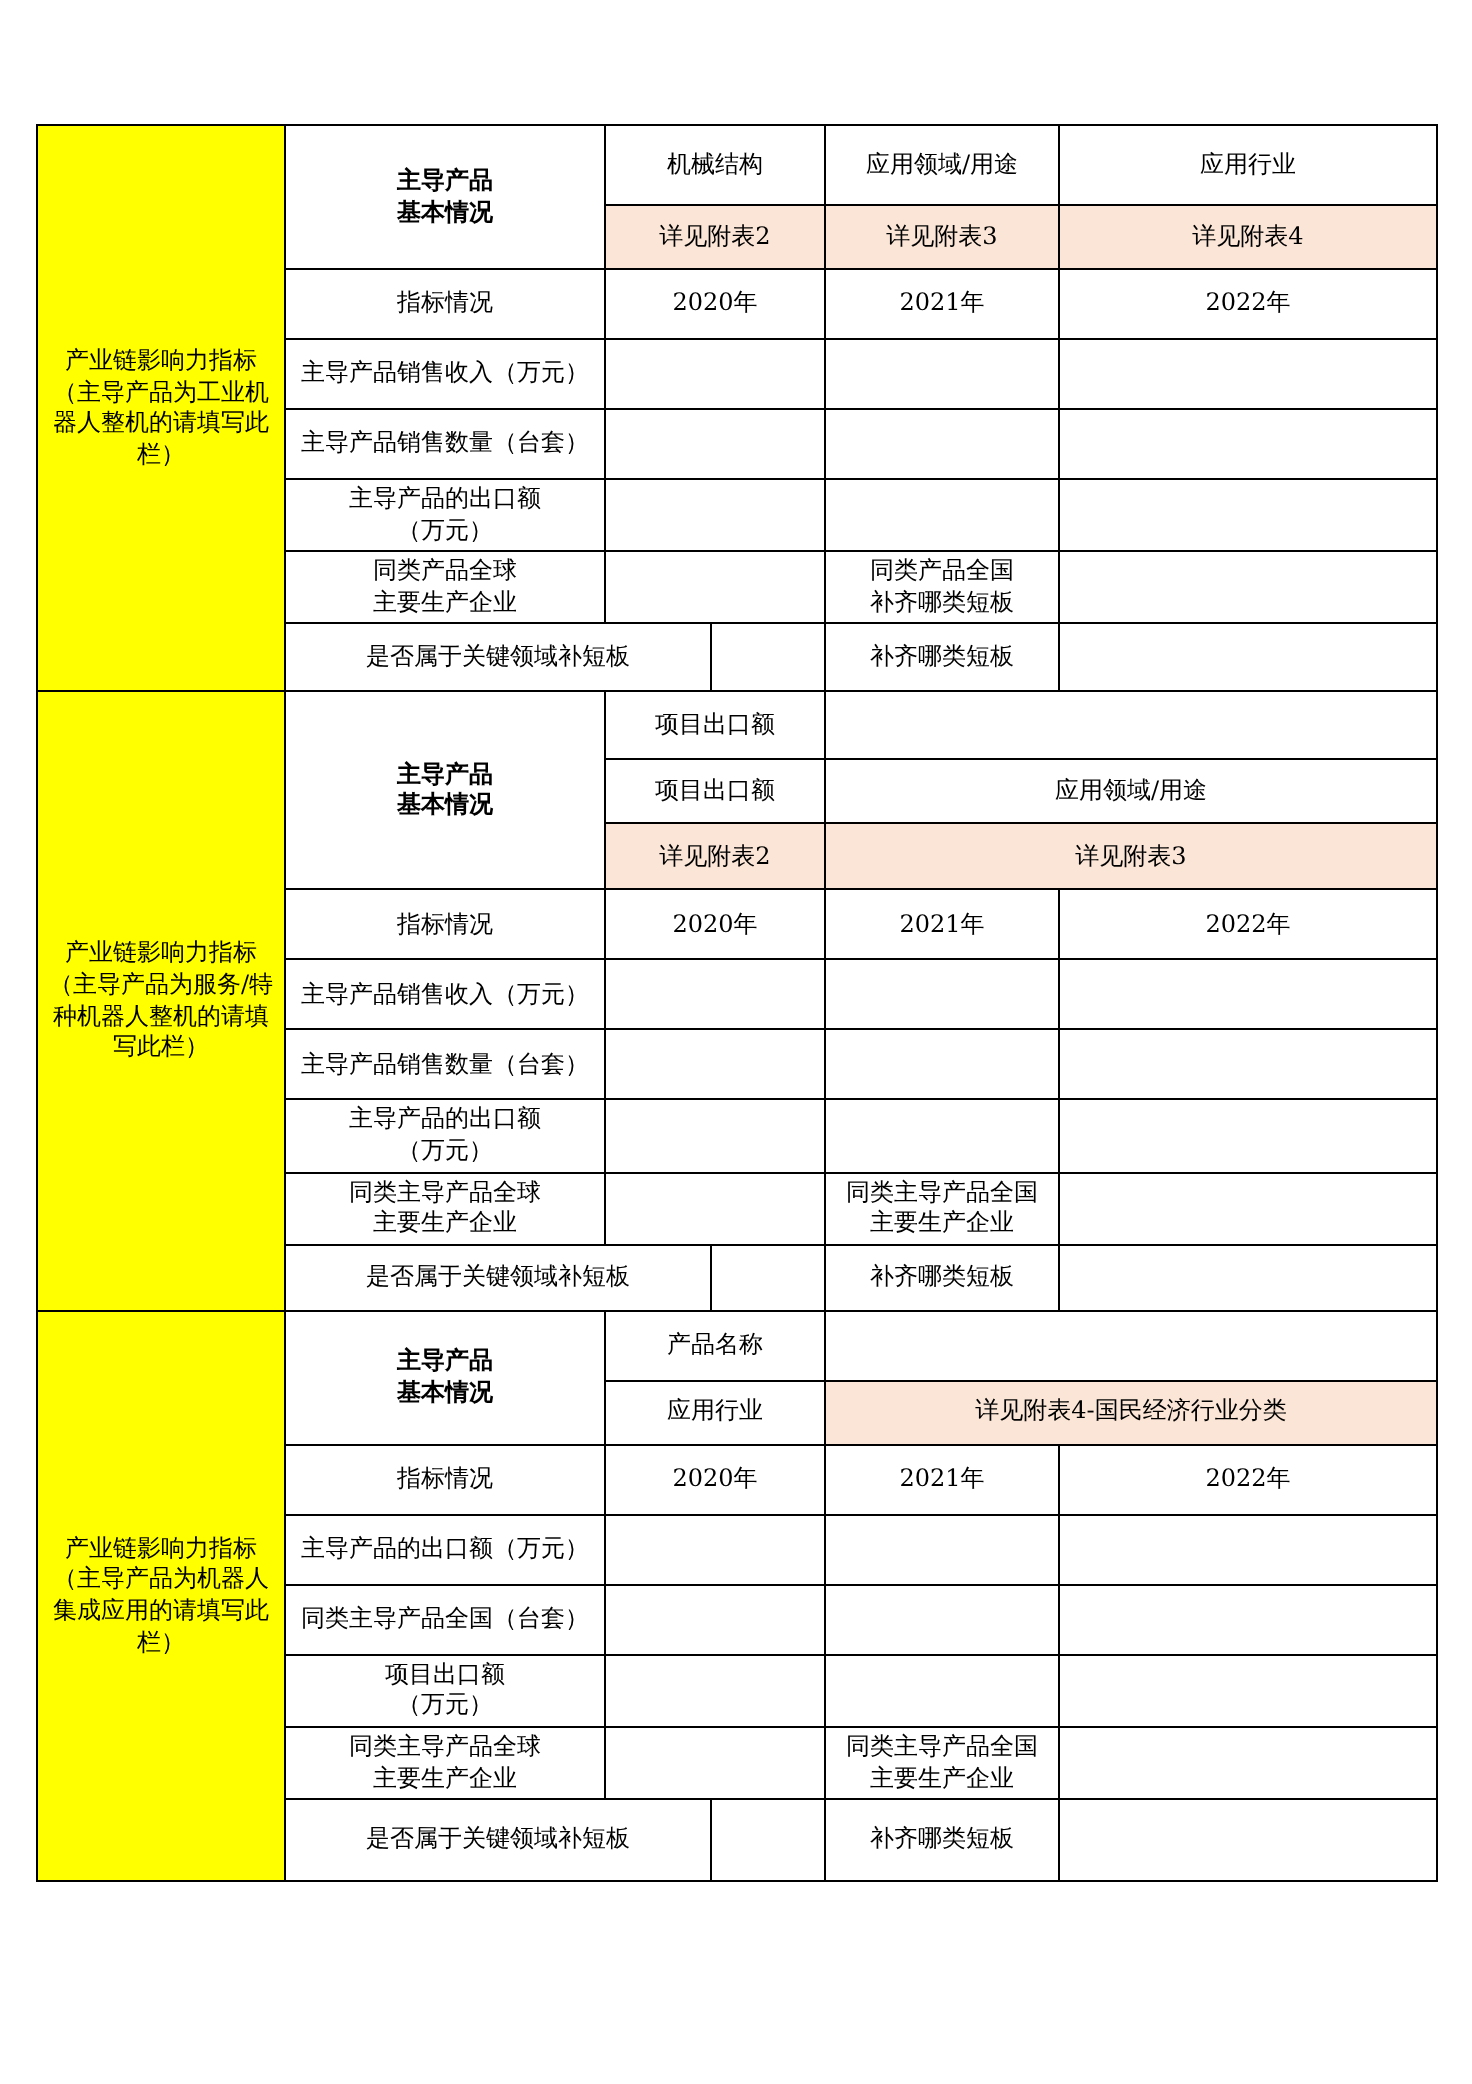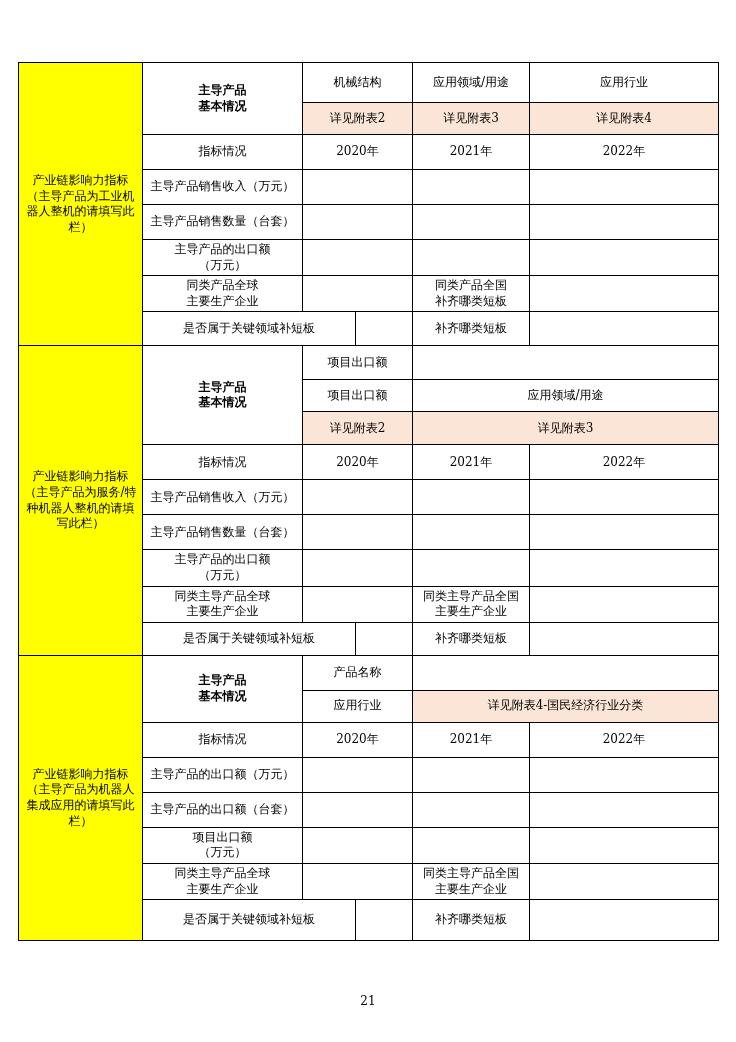--- a/index.html
+++ b/index.html
@@ -209,21 +209,21 @@
       <td>2021年</td>
       <td>2022年</td>
     </tr>
     <tr style="height:35px">
       <td>主导产品的出口额（万元）</td>
       <td colspan="2"></td>
       <td></td>
       <td></td>
     </tr>
     <tr style="height:35px">
-      <td>主导产品的出口额（台套）</td>
+      <td>同类主导产品全国（台套）</td>
       <td colspan="2"></td>
       <td></td>
       <td></td>
     </tr>
     <tr style="height:33px">
       <td>项目出口额
 （万元）</td>
       <td colspan="2"></td>
       <td></td>
       <td></td>
@@ -238,14 +238,13 @@
     </tr>
     <tr style="height:41px">
       <td colspan="2">是否属于关键领域补短板</td>
       <td></td>
       <td>补齐哪类短板</td>
       <td></td>
     </tr>
   </tbody>
     </table>
 
-  <div class="pageno">21</div>
 </div>
 
 </body></html>

